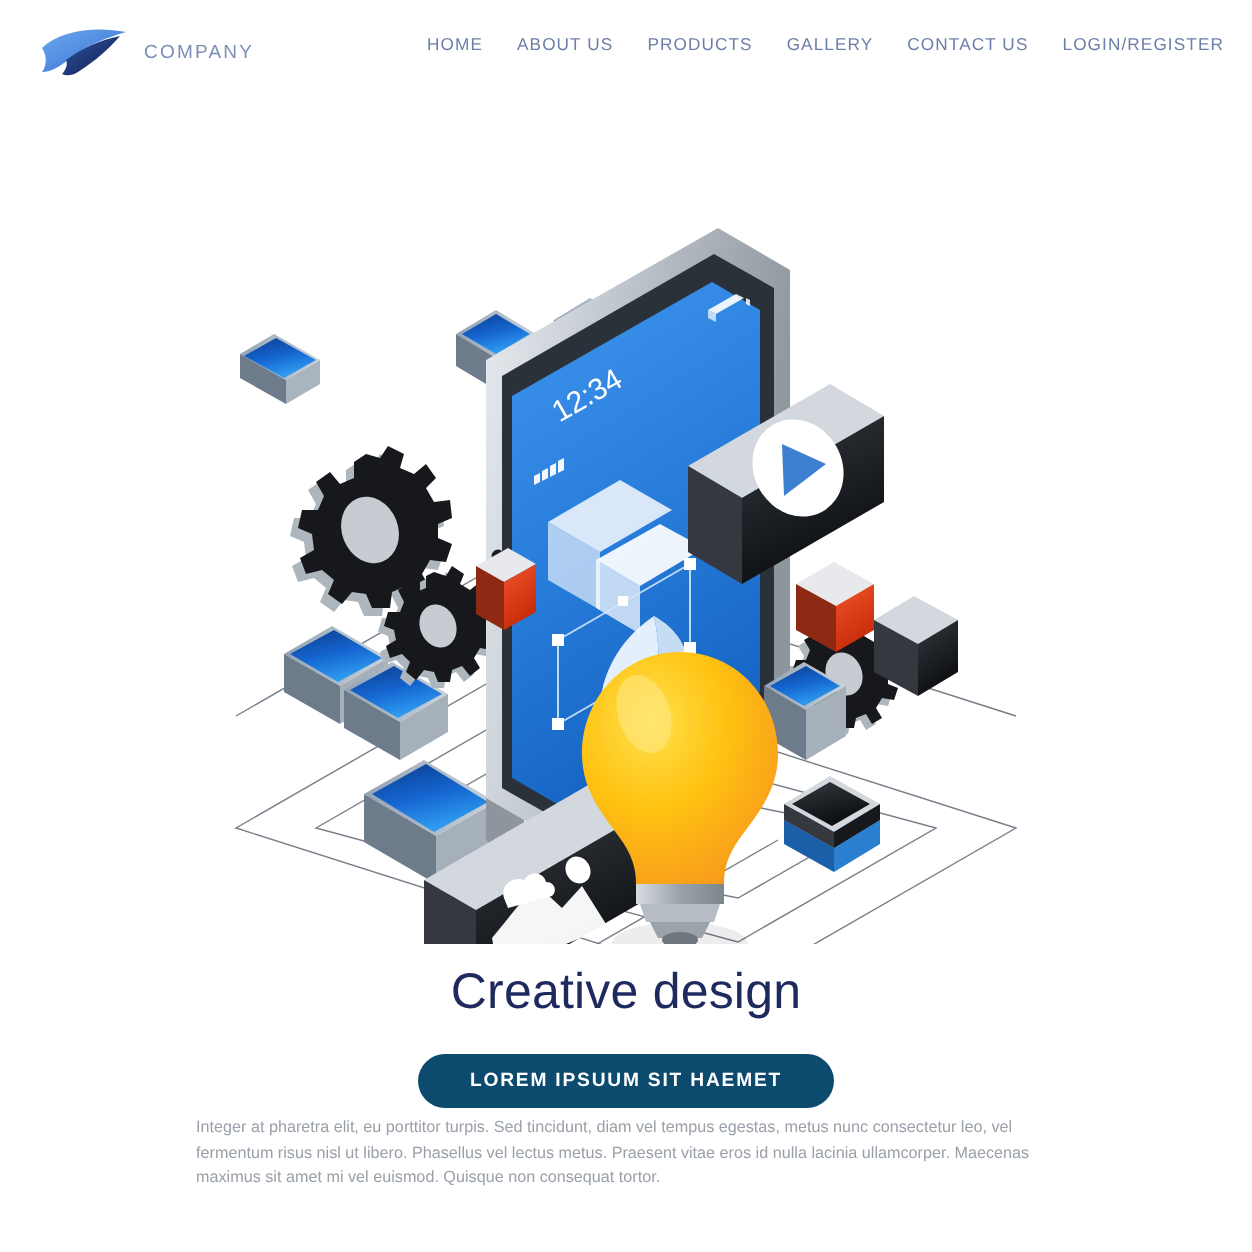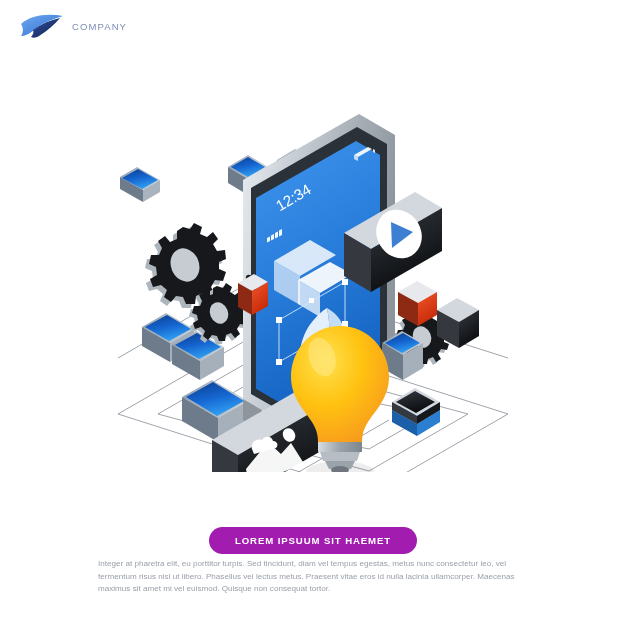--- a/index.html
+++ b/index.html
@@ -42,21 +42,21 @@
   .headline {
     position: absolute; top: 482px; left: 0; width: 626px;
     text-align: center; font-size: 25px; font-weight: normal;
     color: #1e2a5e; letter-spacing: 0.1px;
   }
   .cta-wrap {
     position: absolute; top: 527px; left: 0; width: 626px;
     display: flex; justify-content: center;
   }
   .cta {
-    background: #a21caf; color: #ffffff; border: none;
+    background: #0c4a6e; color: #ffffff; border: none;
     border-radius: 14px; padding: 8px 26px;
     font-size: 9.6px; letter-spacing: 0.9px; font-weight: bold;
     font-family: "Liberation Sans", sans-serif; cursor: pointer;
     white-space: nowrap;
   }
   .body-copy {
     position: absolute; top: 558px; left: 98px; width: 430px;
     text-align: left; font-size: 8.1px; line-height: 1.55;
     color: #9aa0a9; font-family: "Liberation Sans", sans-serif;
   }
@@ -80,20 +80,28 @@
               <stop offset="1" stop-color="#16224f"></stop>
             </linearGradient>
           </defs>
           <path d="M1 11 C10 2 28 0 43 3 C33 6 22 10 14 17 C9 21 5 23 1 23 C4 19 3 14 1 11 Z" fill="url(#lgA)"></path>
           <path d="M13 17 C21 11 30 7 40 5 C35 11 27 18 19 23 C16 25 13 25 11 24 C13 22 14 19 13 17 Z" fill="url(#lgB)"></path>
         </svg>
       </span>
       <span class="brand-name">COMPANY</span>
     </div>
 
+    <nav class="nav">
+      <a href="#">HOME</a>
+      <a href="#">ABOUT US</a>
+      <a href="#">PRODUCTS</a>
+      <a href="#">GALLERY</a>
+      <a href="#">CONTACT US</a>
+      <a href="#">LOGIN/REGISTER</a>
+    </nav>
   </div>
 
   <div class="illustration">
     <svg viewBox="0 0 626 410" xmlns="http://www.w3.org/2000/svg">
       <defs>
         <linearGradient id="blueCard" x1="0" y1="0" x2="0.4" y2="1">
           <stop offset="0" stop-color="#0a3c8c"></stop>
           <stop offset="0.55" stop-color="#1565d0"></stop>
           <stop offset="1" stop-color="#2e9bf0"></stop>
         </linearGradient>
@@ -331,20 +339,21 @@
         <ellipse cx="322" cy="295" rx="13" ry="20" transform="rotate(-18 322 295)" fill="#ffe98a" opacity="0.55"></ellipse>
         <path d="M318 380 L362 380 L362 390 L318 390 Z" fill="url(#metalG)"></path>
         <path d="M320 390 L360 390 L357 399 L323 399 Z" fill="#b6bdc4"></path>
         <path d="M325 399 L355 399 L351 407 L329 407 Z" fill="#9aa2aa"></path>
         <ellipse cx="340" cy="408" rx="9" ry="4" fill="#6f767d"></ellipse>
       </g>
 
     </svg>
   </div>
 
+  <h1 class="headline">Creative design</h1>
 
   <div class="cta-wrap">
     <button class="cta">LOREM IPSUUM SIT HAEMET</button>
   </div>
 
   <p class="body-copy">Integer at pharetra elit, eu porttitor turpis. Sed tincidunt, diam vel tempus egestas, metus nunc consectetur leo, vel fermentum risus nisl ut libero. Phasellus vel lectus metus. Praesent vitae eros id nulla lacinia ullamcorper. Maecenas maximus sit amet mi vel euismod. Quisque non consequat tortor.</p>
 
 </div>
 
 </body></html>

